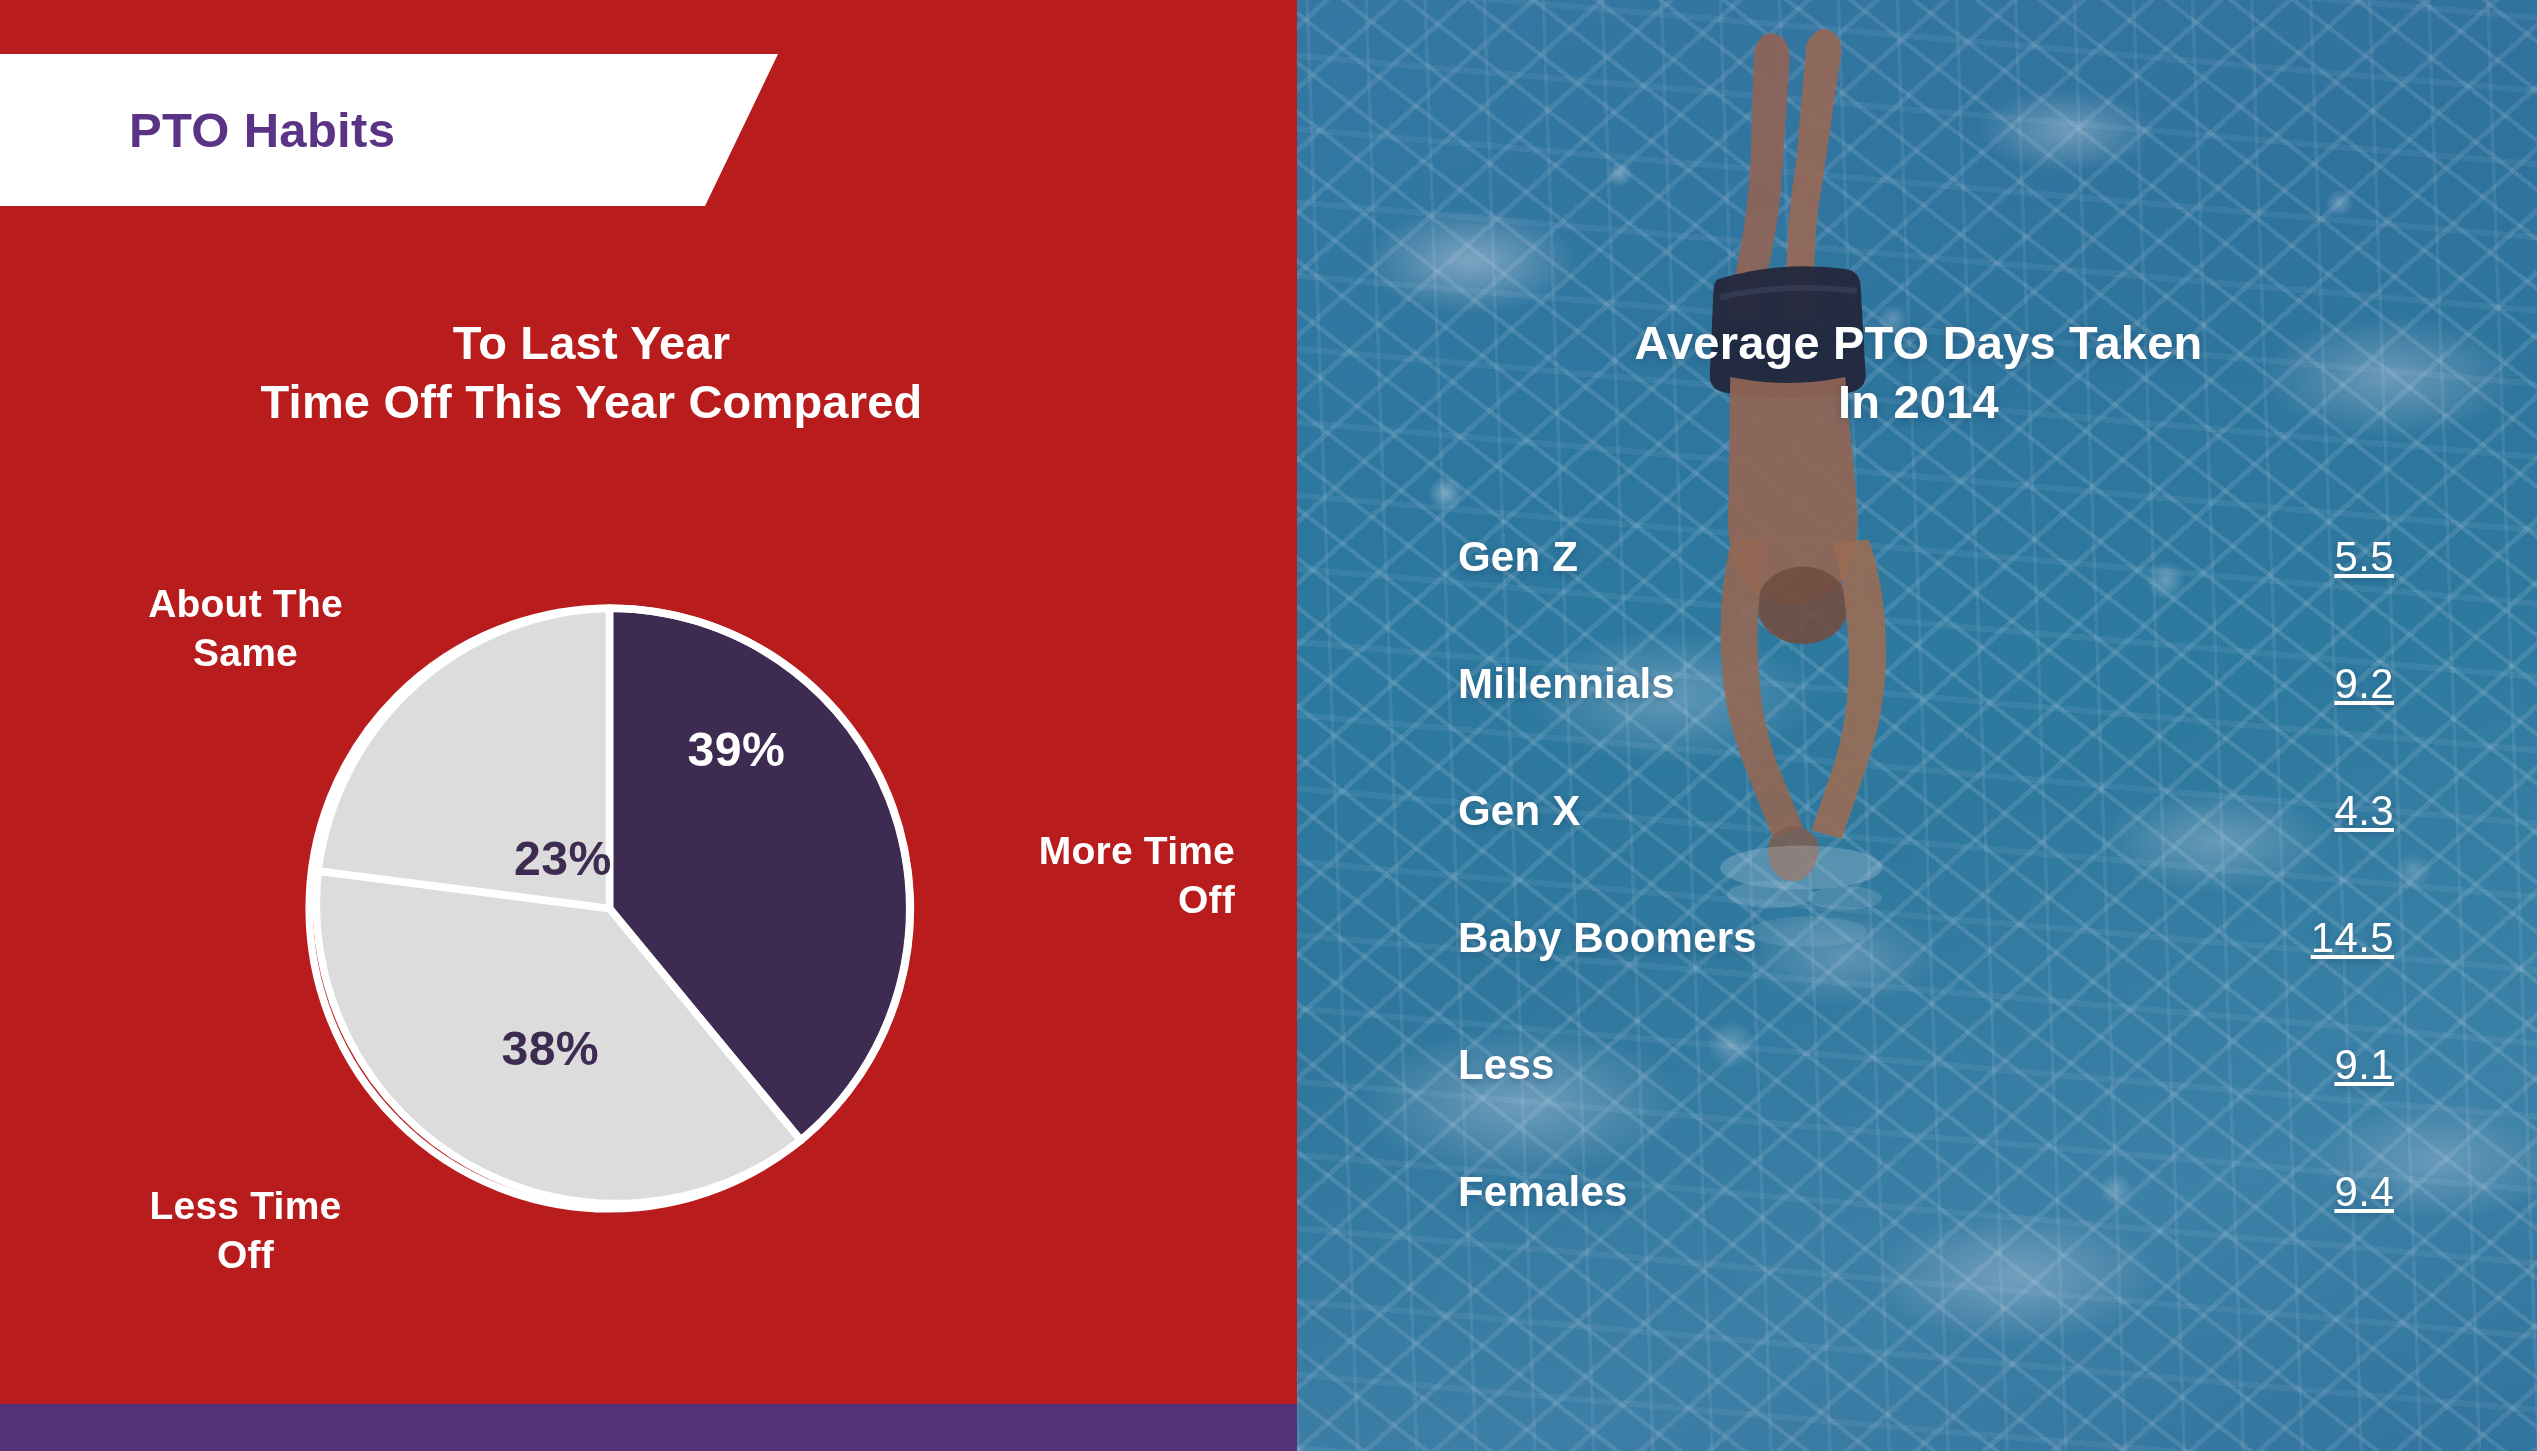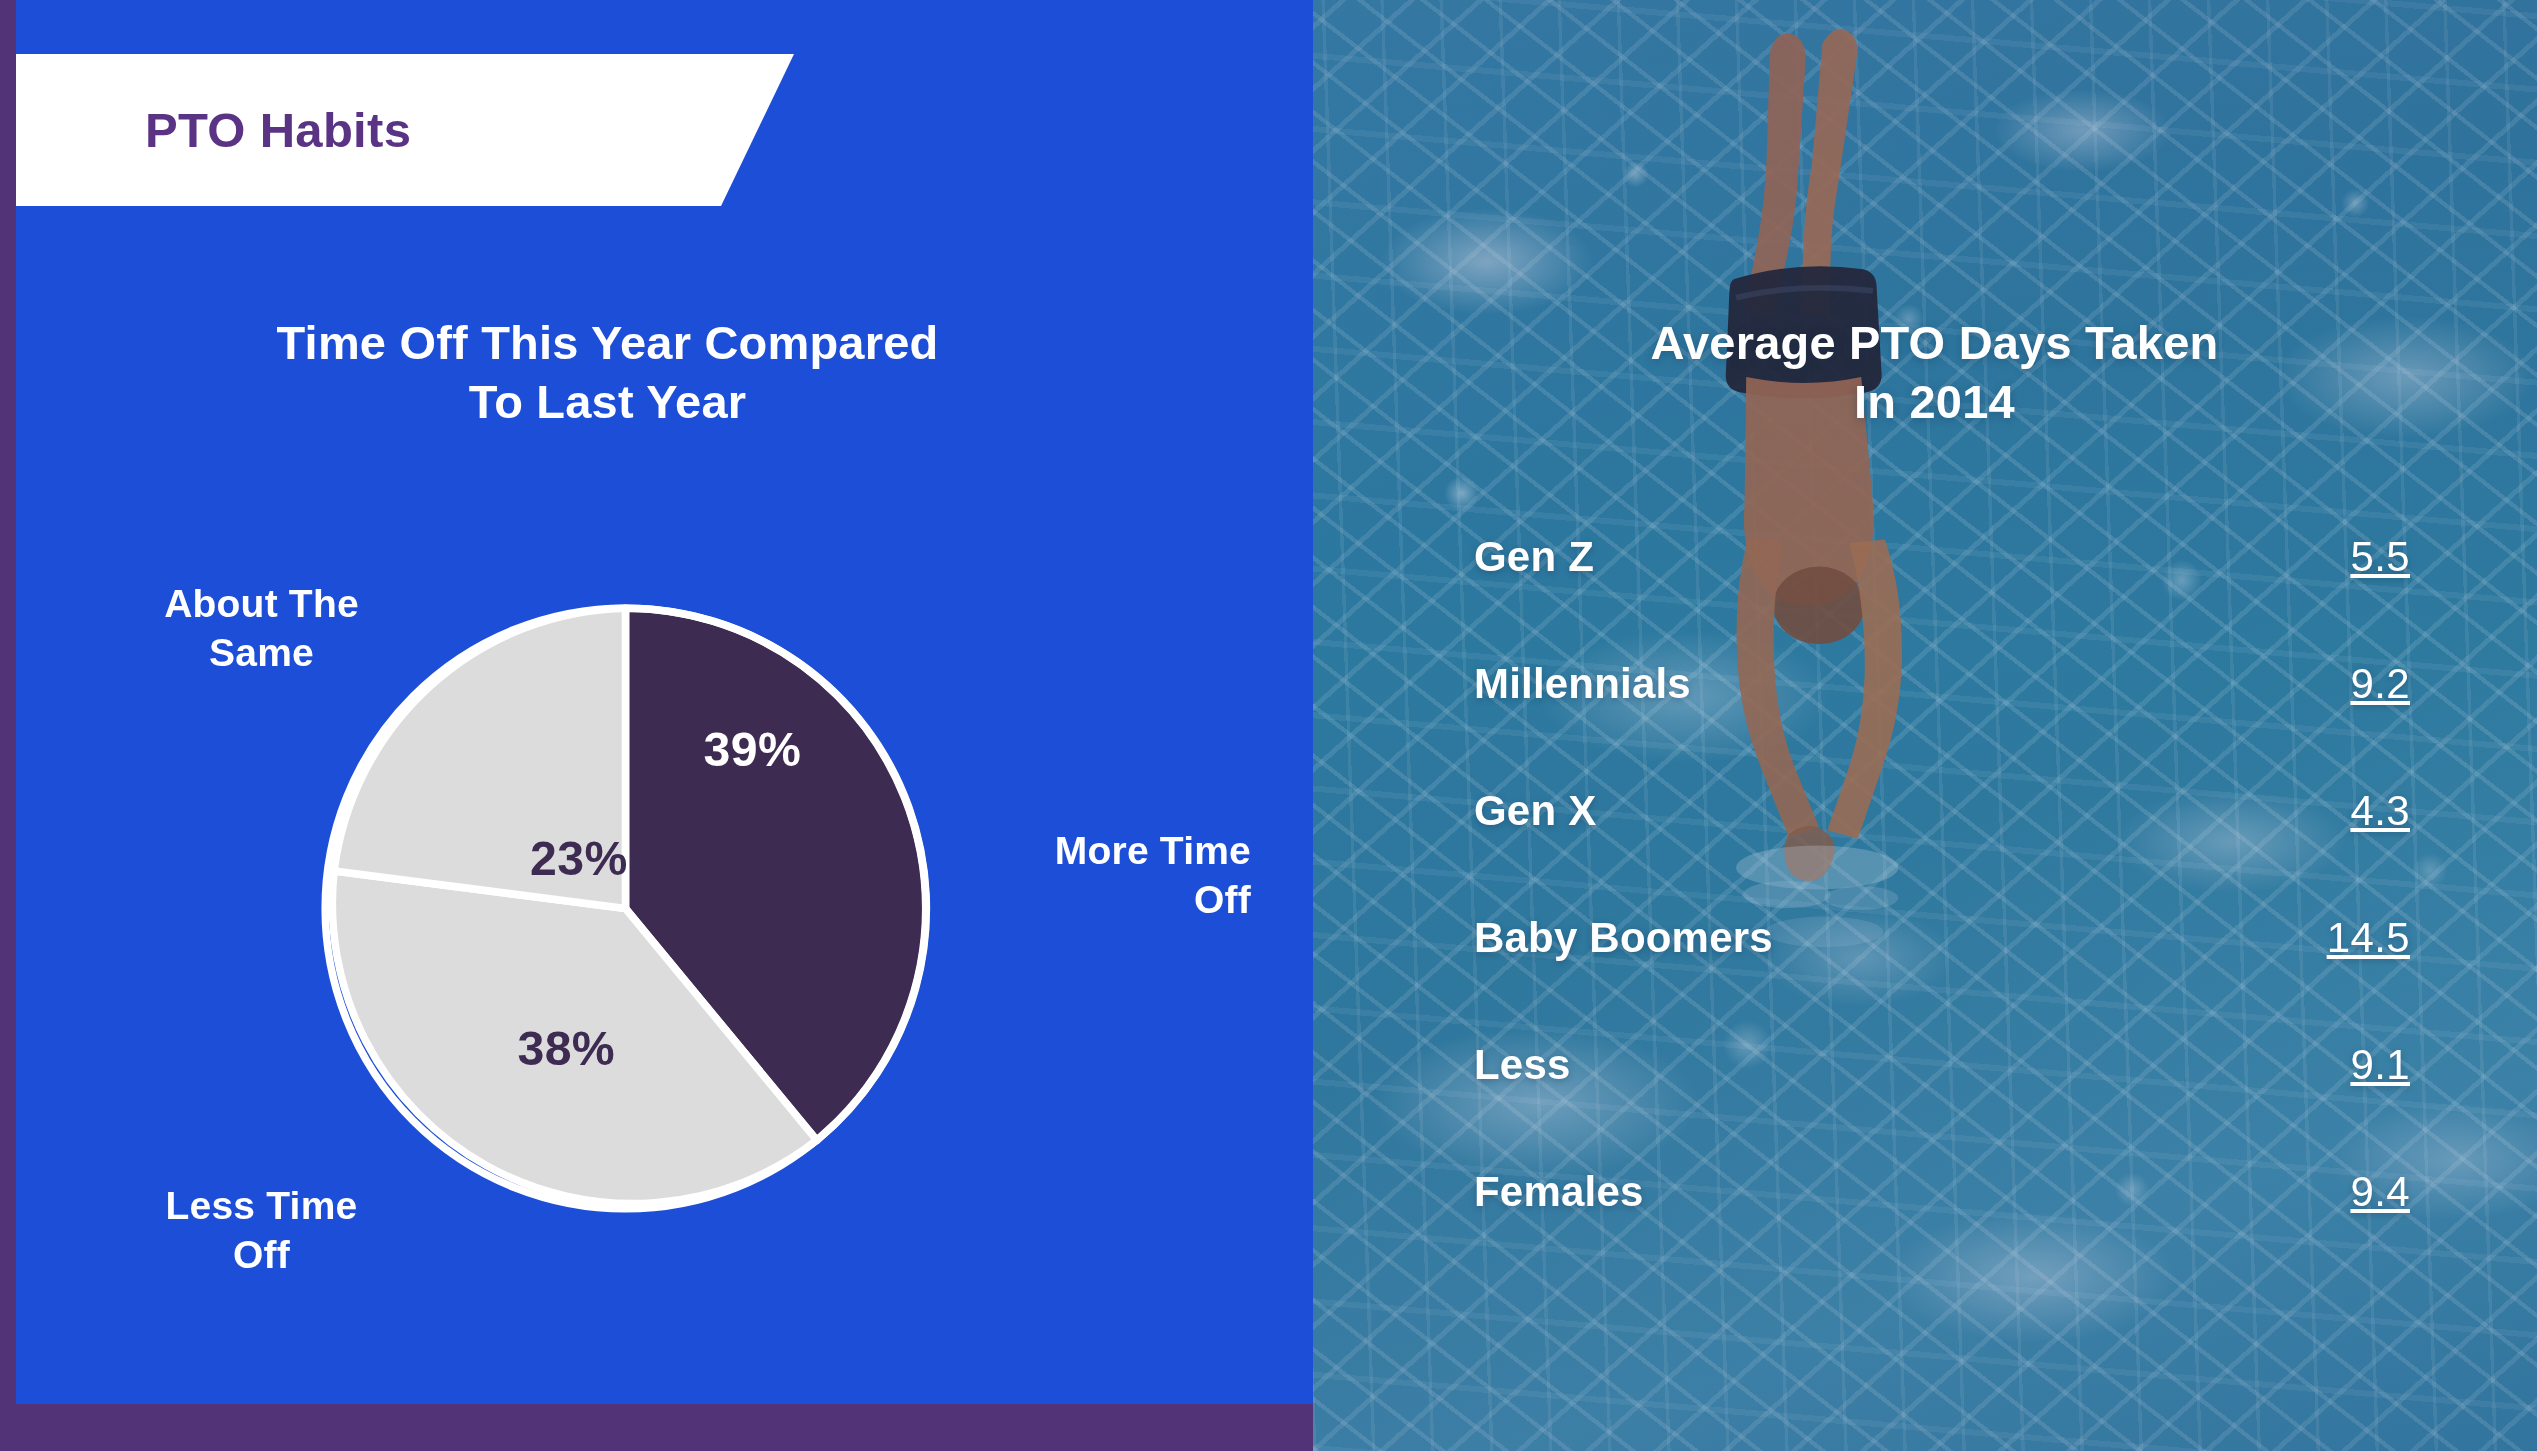--- a/index.html
+++ b/index.html
@@ -10,23 +10,22 @@
     overflow:hidden;
     position:relative;
   }
 
   
   #root { position:absolute; inset:0; display:flex; }
 
   .left-panel {
     position:relative;
     width:1297px; height:1404px;
-    background:#1d4ed8;
+    background:#b91c1c;
     flex:0 0 1297px;
-    margin-left:16px;
   }
   .right-panel {
     position:relative;
     width:1241px; height:1451px;
     flex:0 0 1241px;
     overflow:hidden;
     background:#ef4444;
   }
 
   
@@ -182,22 +181,22 @@
 
 <div id="root">
 
   <section class="left-panel">
 
     <div class="banner">
       <div class="banner-title">PTO Habits</div>
     </div>
 
     <div class="chart-title">
+      <div>To Last Year</div>
       <div>Time Off This Year Compared</div>
-      <div>To Last Year</div>
     </div>
 
     <div class="pie-wrap">
       <svg viewBox="0 0 720 720" xmlns="http://www.w3.org/2000/svg">
 
         <path d="M 360 360 L 360 5 A 355 355 0 0 1 586.25 634.11 Z" fill="#3E2B52" stroke="#FFFFFF" stroke-width="9" stroke-linejoin="round"></path>
 
         <path d="M 360 360 L 586.25 634.11 A 355 355 0 0 1 15.44 315.69 Z" fill="#DCDCDC" stroke="#FFFFFF" stroke-width="9" stroke-linejoin="round"></path>
 
         <path d="M 360 360 L 15.44 315.69 A 355 355 0 0 1 360 5 Z" fill="#DCDCDC" stroke="#FFFFFF" stroke-width="9" stroke-linejoin="round"></path>

